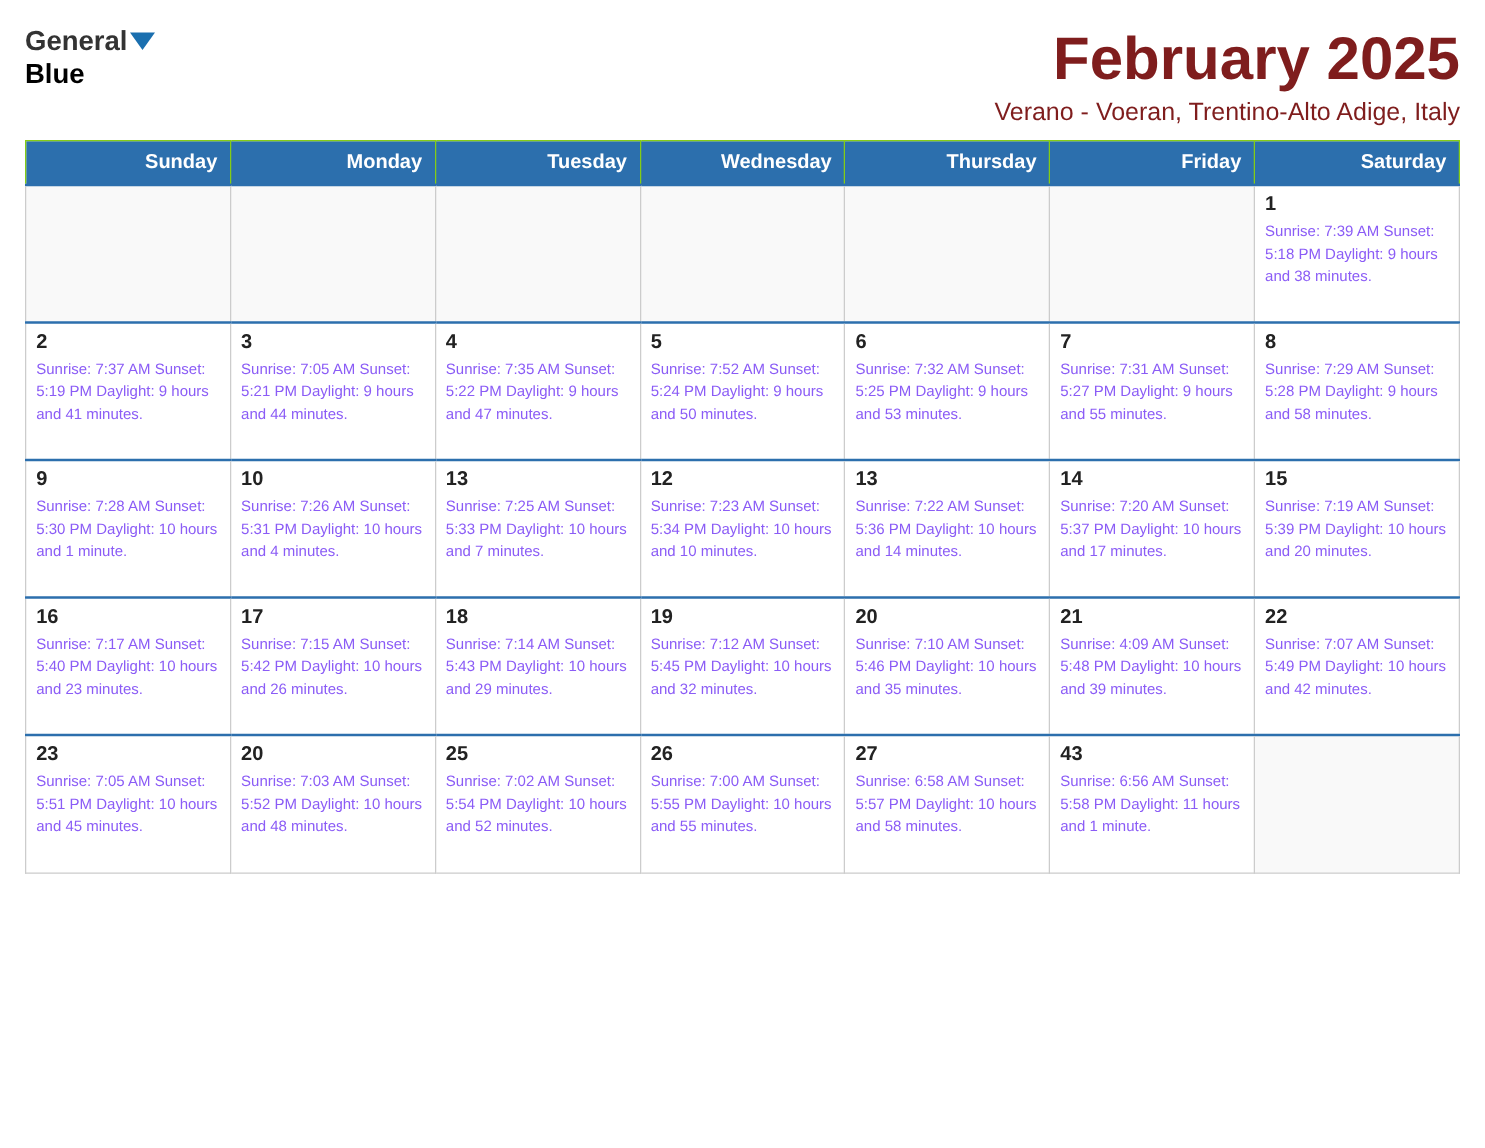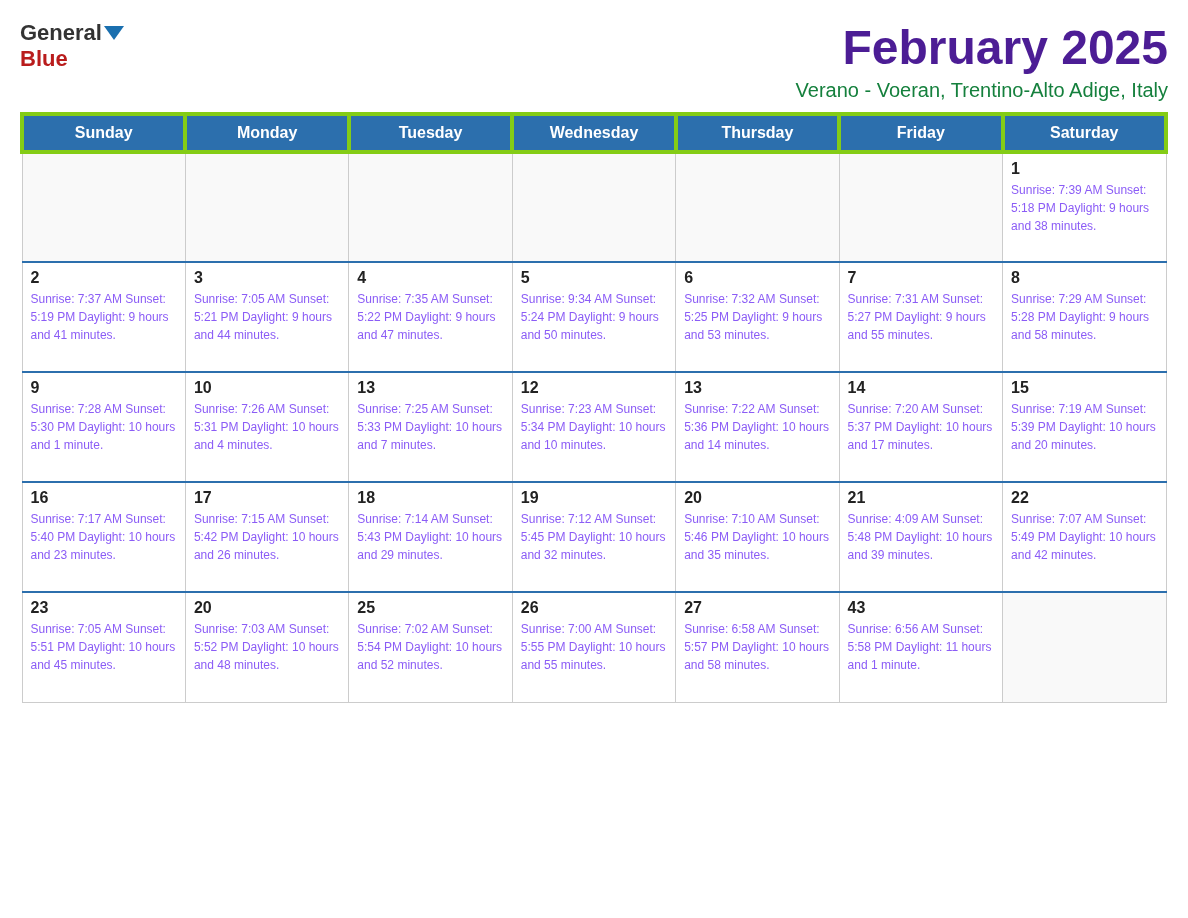--- a/index.html
+++ b/index.html
@@ -22,57 +22,57 @@
       align-items: flex-start;
     }
     .logo-general {
       font-size: 22px;
       font-weight: bold;
       color: #333;
     }
     .logo-blue {
       font-size: 22px;
       font-weight: bold;
-      color: #b91c1c;
+      color: #000000;
     }
     .logo-triangle {
       display: inline-block;
       width: 0;
       height: 0;
       border-left: 10px solid transparent;
       border-right: 10px solid transparent;
       border-top: 14px solid #1a6faf;
       margin-left: 2px;
       vertical-align: middle;
     }
     .title-area {
       text-align: right;
     }
     .month-title {
       font-size: 48px;
       font-weight: bold;
-      color: #4c1d95;
+      color: #7f1d1d;
     }
     .location-title {
       font-size: 20px;
-      color: #15803d;
+      color: #7f1d1d;
       margin-top: 4px;
     }
     .calendar-table {
       width: 100%;
       border-collapse: collapse;
       margin-top: 10px;
     }
     .calendar-table th {
       background-color: #2c6fad;
       color: #fff;
-      text-align: center;
+      text-align: right;
       padding: 8px 10px;
       font-size: 16px;
-      border: 4px solid #84cc16;
+      border: 1px solid #84cc16;
     }
     .calendar-table td {
       vertical-align: top;
       border: 1px solid #ccc;
       padding: 6px 8px;
       width: 14.28%;
       min-height: 110px;
       height: 110px;
     }
     .day-number {
@@ -151,21 +151,21 @@
 Daylight: 9 hours and 44 minutes.</div>
         </td>
         <td>
           <div class="day-number">4</div>
           <div class="day-info">Sunrise: 7:35 AM
 Sunset: 5:22 PM
 Daylight: 9 hours and 47 minutes.</div>
         </td>
         <td>
           <div class="day-number">5</div>
-          <div class="day-info">Sunrise: 9:34 AM
+          <div class="day-info">Sunrise: 7:52 AM
 Sunset: 5:24 PM
 Daylight: 9 hours and 50 minutes.</div>
         </td>
         <td>
           <div class="day-number">6</div>
           <div class="day-info">Sunrise: 7:32 AM
 Sunset: 5:25 PM
 Daylight: 9 hours and 53 minutes.</div>
         </td>
         <td>

